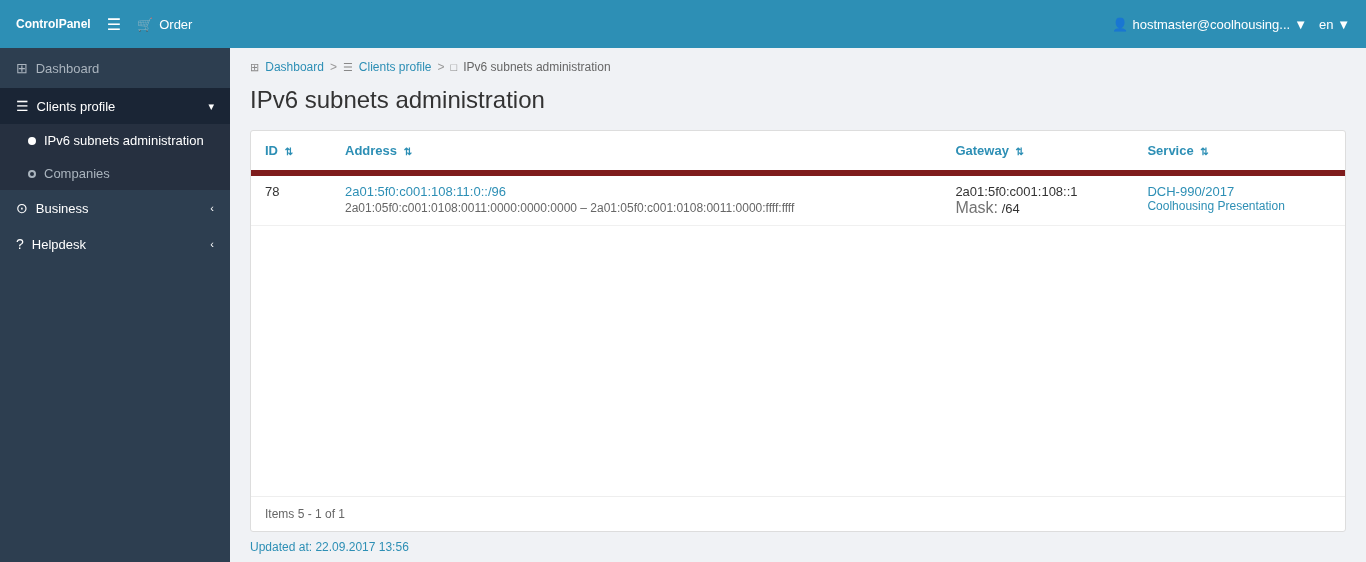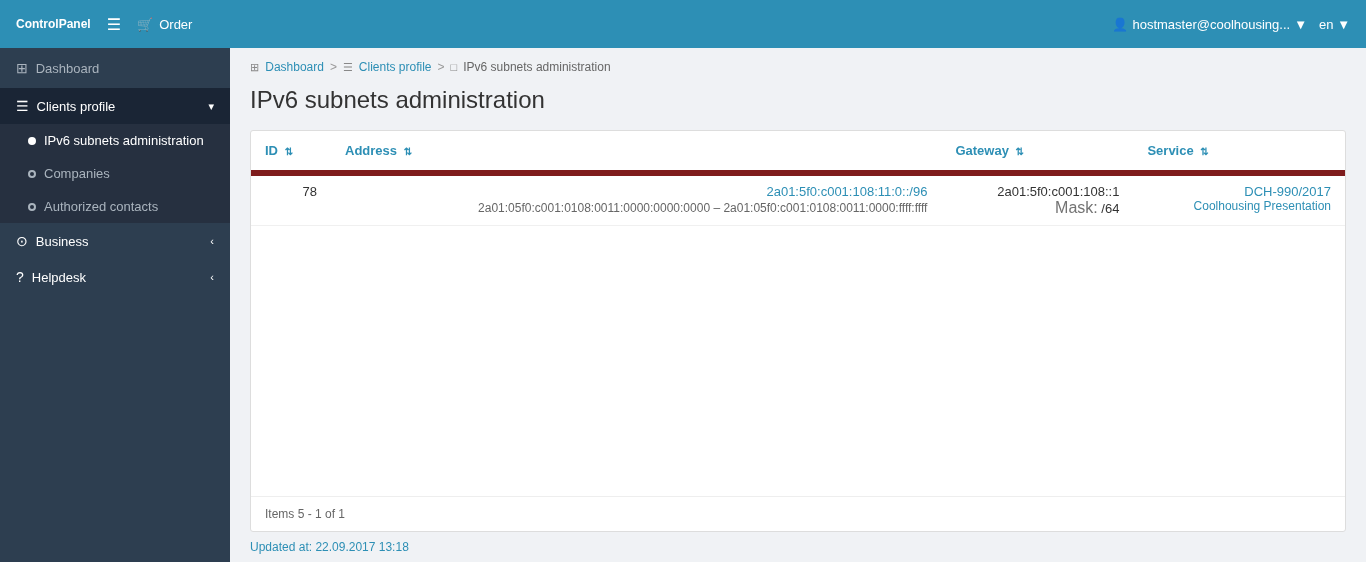--- a/index.html
+++ b/index.html
@@ -131,21 +131,20 @@
       margin-left: 3px;
     }
     .data-table tbody tr {
       border-bottom: 1px solid #f0f0f0;
     }
     .data-table tbody td {
       padding: 8px 14px;
       vertical-align: top;
       font-size: 13px;
       color: #333;
-      text-align: right;
     }
     .data-table tbody td a { color: #2d8fb5; text-decoration: none; }
     .id-col { width: 80px; }
     .addr-sub { font-size: 12px; color: #666; margin-top: 2px; }
     .mask-label { color: #737373; font-size: 16px; }
 
     
     .items-count {
       padding: 10px 14px;
       font-size: 12px;
@@ -202,24 +201,20 @@
       <span class="arrow">▾</span>
     </div>
     <div class="sidebar-sub">
       <div class="sidebar-sub-item active">
         <span class="dot filled"></span>
         <span>IPv6 subnets administration</span>
       </div>
       <div class="sidebar-sub-item">
         <span class="dot"></span>
         <span>Companies</span>
-      </div>
-      <div class="sidebar-sub-item">
-        <span class="dot"></span>
-        <span>Authorized contacts</span>
       </div>
     </div>
     <div class="sidebar-item section-header">
       <span class="sidebar-icon">⊙</span>
       <span>Business</span>
       <span class="arrow">‹</span>
     </div>
     <div class="sidebar-item section-header">
       <span class="sidebar-icon">?</span>
       <span>Helpdesk</span>
@@ -286,17 +281,17 @@
                 <a>Coolhousing Presentation</a>
               </div>
             </td>
           </tr>
         </tbody>
       </table>
       <div class="items-count">Items 5 - 1 of 1</div>
     </div>
 
     <div class="footer">
-      <span>Updated at: 22.09.2017 13:18</span>
+      <span>Updated at: 22.09.2017 13:56</span>
     </div>
   </div>
 
 </div>
 
 </body></html>

